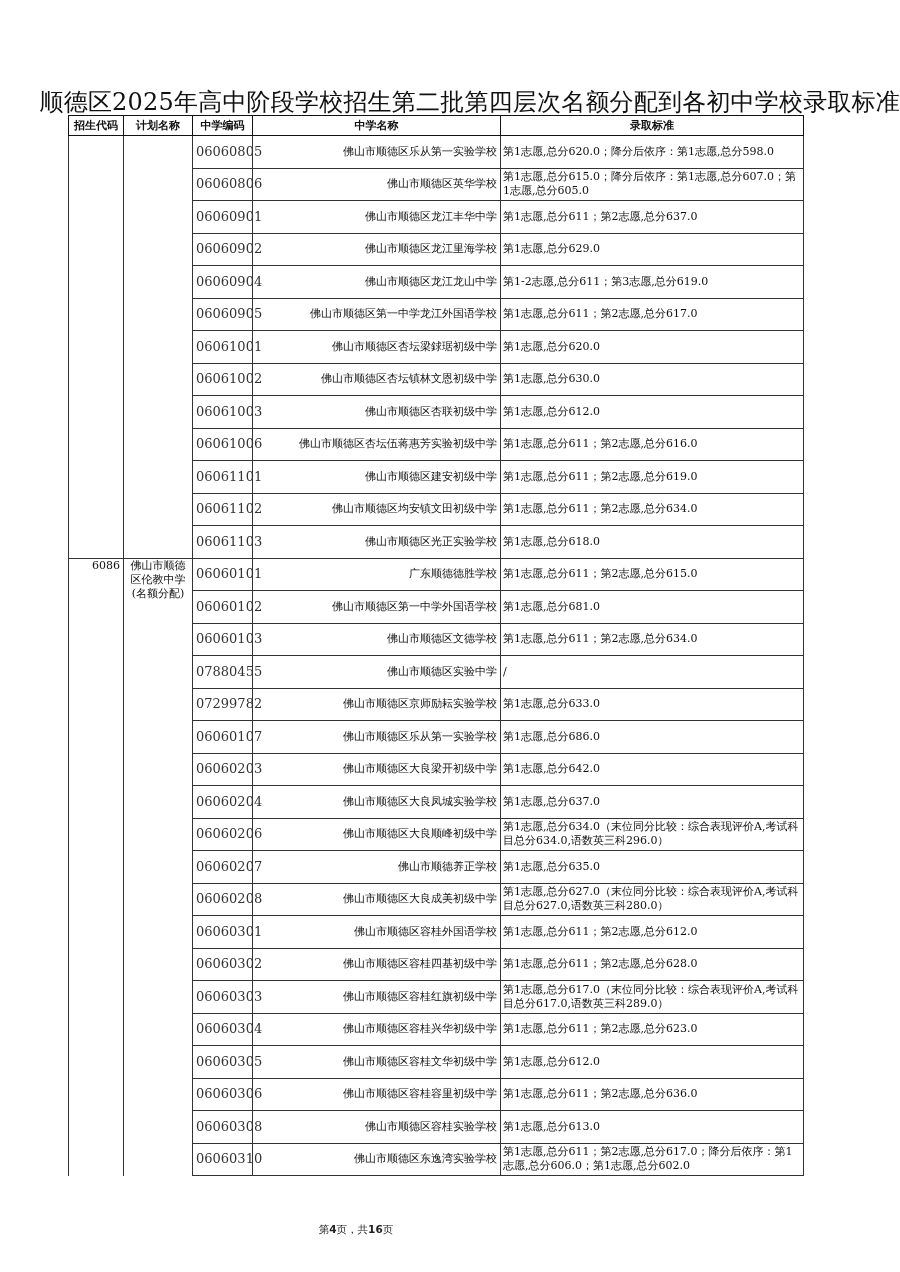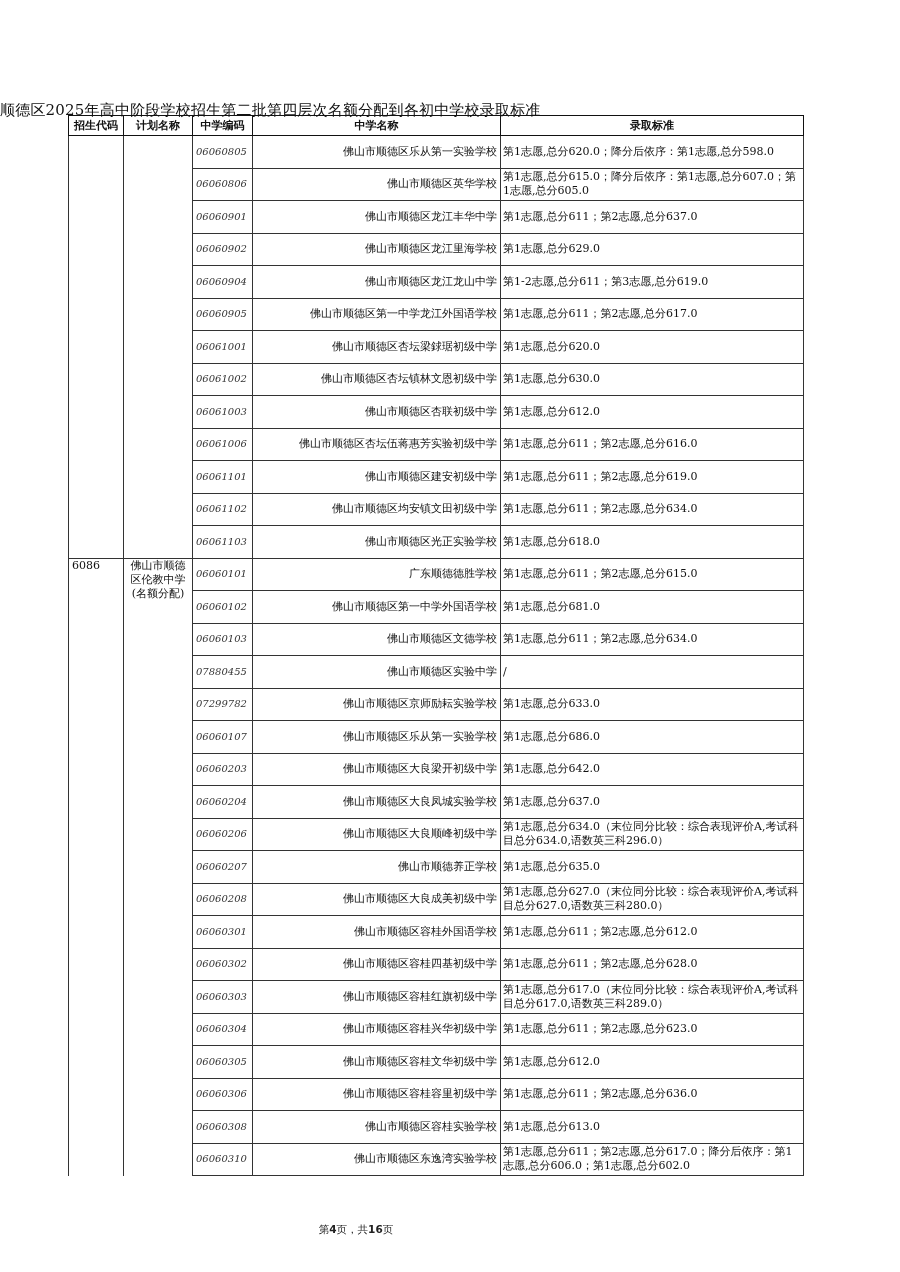--- a/index.html
+++ b/index.html
@@ -1,25 +1,25 @@
 <!DOCTYPE html>
 <html><head>
 <meta charset="utf-8">
 <style>
   html, body { margin:0; padding:0; background:#ffffff; }
   body { width:900px; height:1272px; position:relative; overflow:hidden; font-family:"DejaVu Serif", serif; color:#111; }
-  .title { position:absolute; top:86px; left:0; width:900px; text-align:left; font-size:15px; letter-spacing:0.2px; font-family:"DejaVu Serif", serif;margin-top:15px; }
+  .title { position:absolute; top:86px; left:0; width:900px; text-align:right; font-size:24px; letter-spacing:0.2px; font-family:"DejaVu Serif", serif; }
   table.grid { position:absolute; left:68px; top:115px; border-collapse:collapse; table-layout:fixed; width:735px; }
   table.grid th { height:19px; font-family:"DejaVu Sans", sans-serif; font-weight:bold; font-size:11px; border:1.2px solid #111; padding:0; text-align:center; }
   table.grid td { border:1px solid #333; font-size:11px; padding:0 3px; height:31.5px; vertical-align:middle; line-height:14px; }
-  table.grid td.code { font-size:10px; color:#333;font-style:italic; }
+  table.grid td.code { font-size:13px; color:#333; }
   table.grid td.name { text-align:right; }
   table.grid td.std { padding-left:2px; padding-right:2px; }
   table.grid td.rowspan-cell { vertical-align:top; border-top:none; border-bottom:none; }
-  td.zscode { text-align:left; font-size:13px; padding-top:6px; }
+  td.zscode { text-align:right; font-size:13px; padding-top:6px; }
   td.plan { text-align:center; font-size:15px; line-height:19px; padding-top:3px; }
   .footer { position:absolute; top:1223px; left:0; width:712px; text-align:center; font-size:10.5px; font-family:"DejaVu Sans", sans-serif; color:#222; }
   .footer b { font-weight:bold; }
 </style>
 </head>
 <body>
 
 <div class="title">顺德区2025年高中阶段学校招生第二批第四层次名额分配到各初中学校录取标准</div>
 
 <table class="grid">

